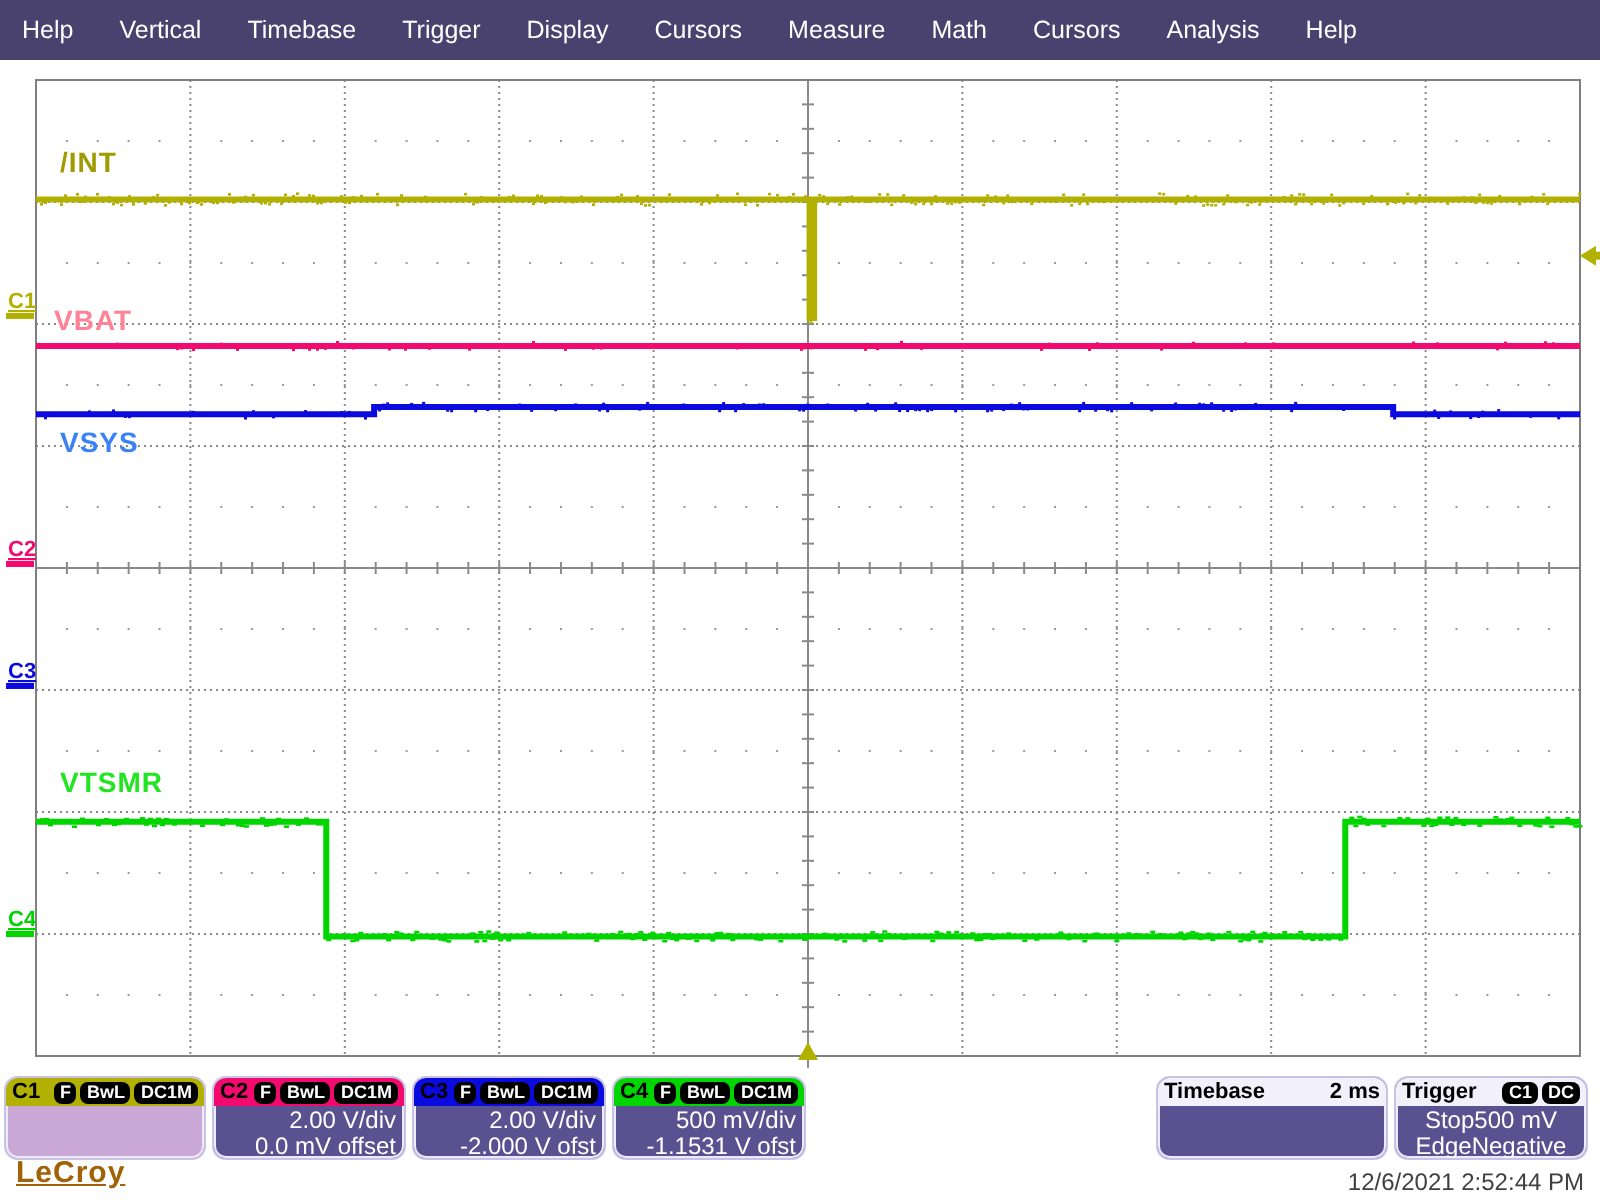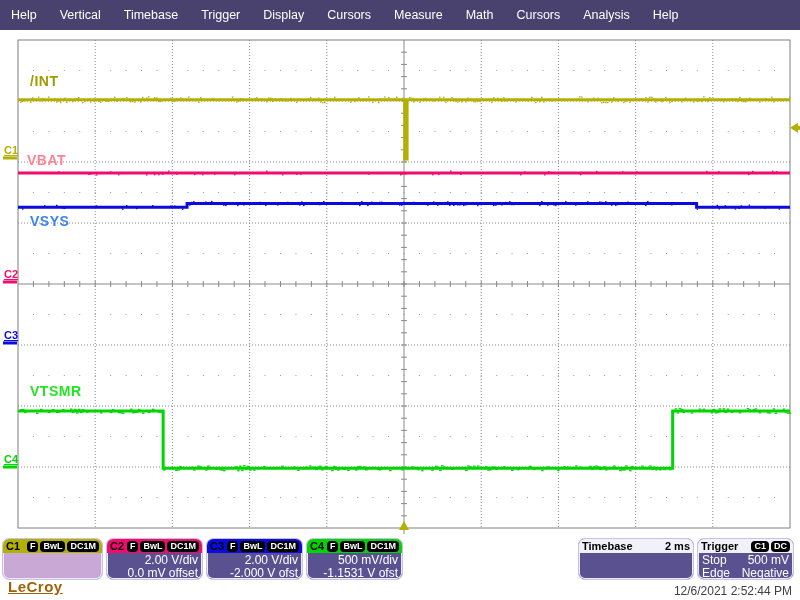--- a/index.html
+++ b/index.html
@@ -24,21 +24,21 @@
   .chbox.selected{background:#c9a8d6;}
   .chbox-head{height:14px;display:flex;align-items:center;justify-content:space-between;
     padding:0 3px;border-radius:6px 6px 0 0;}
   .chid{font-weight:bold;font-size:11px;color:#000;}
   .badges{display:flex;gap:2px;}
   .badge{background:#000;color:#fff;font-size:9px;font-weight:bold;border-radius:4px;
     padding:0 3px;line-height:11px;}
   .chbox-body{padding:1px 4px 0 4px;}
   .r{font-size:12px;color:#ffffff;line-height:13px;white-space:nowrap;}
   .r.right{text-align:right;}
-  .r.split{display:flex;justify-content:space-between;}
+  .r.split{display:flex;justify-content:center;}
   .infobox-head{height:14px;display:flex;align-items:center;justify-content:space-between;
     padding:0 3px;background:#f2f0fa;border-radius:6px 6px 0 0;font-size:11px;font-weight:bold;color:#000;}
 
   
   .logo{position:absolute;left:8px;top:578px;font-size:15px;font-weight:bold;color:#a16207;
     text-decoration:underline;letter-spacing:.5px;}
   .datetime{position:absolute;right:8px;top:584px;font-size:12px;color:#404040;}
 </style>
 </head>
 <body>

